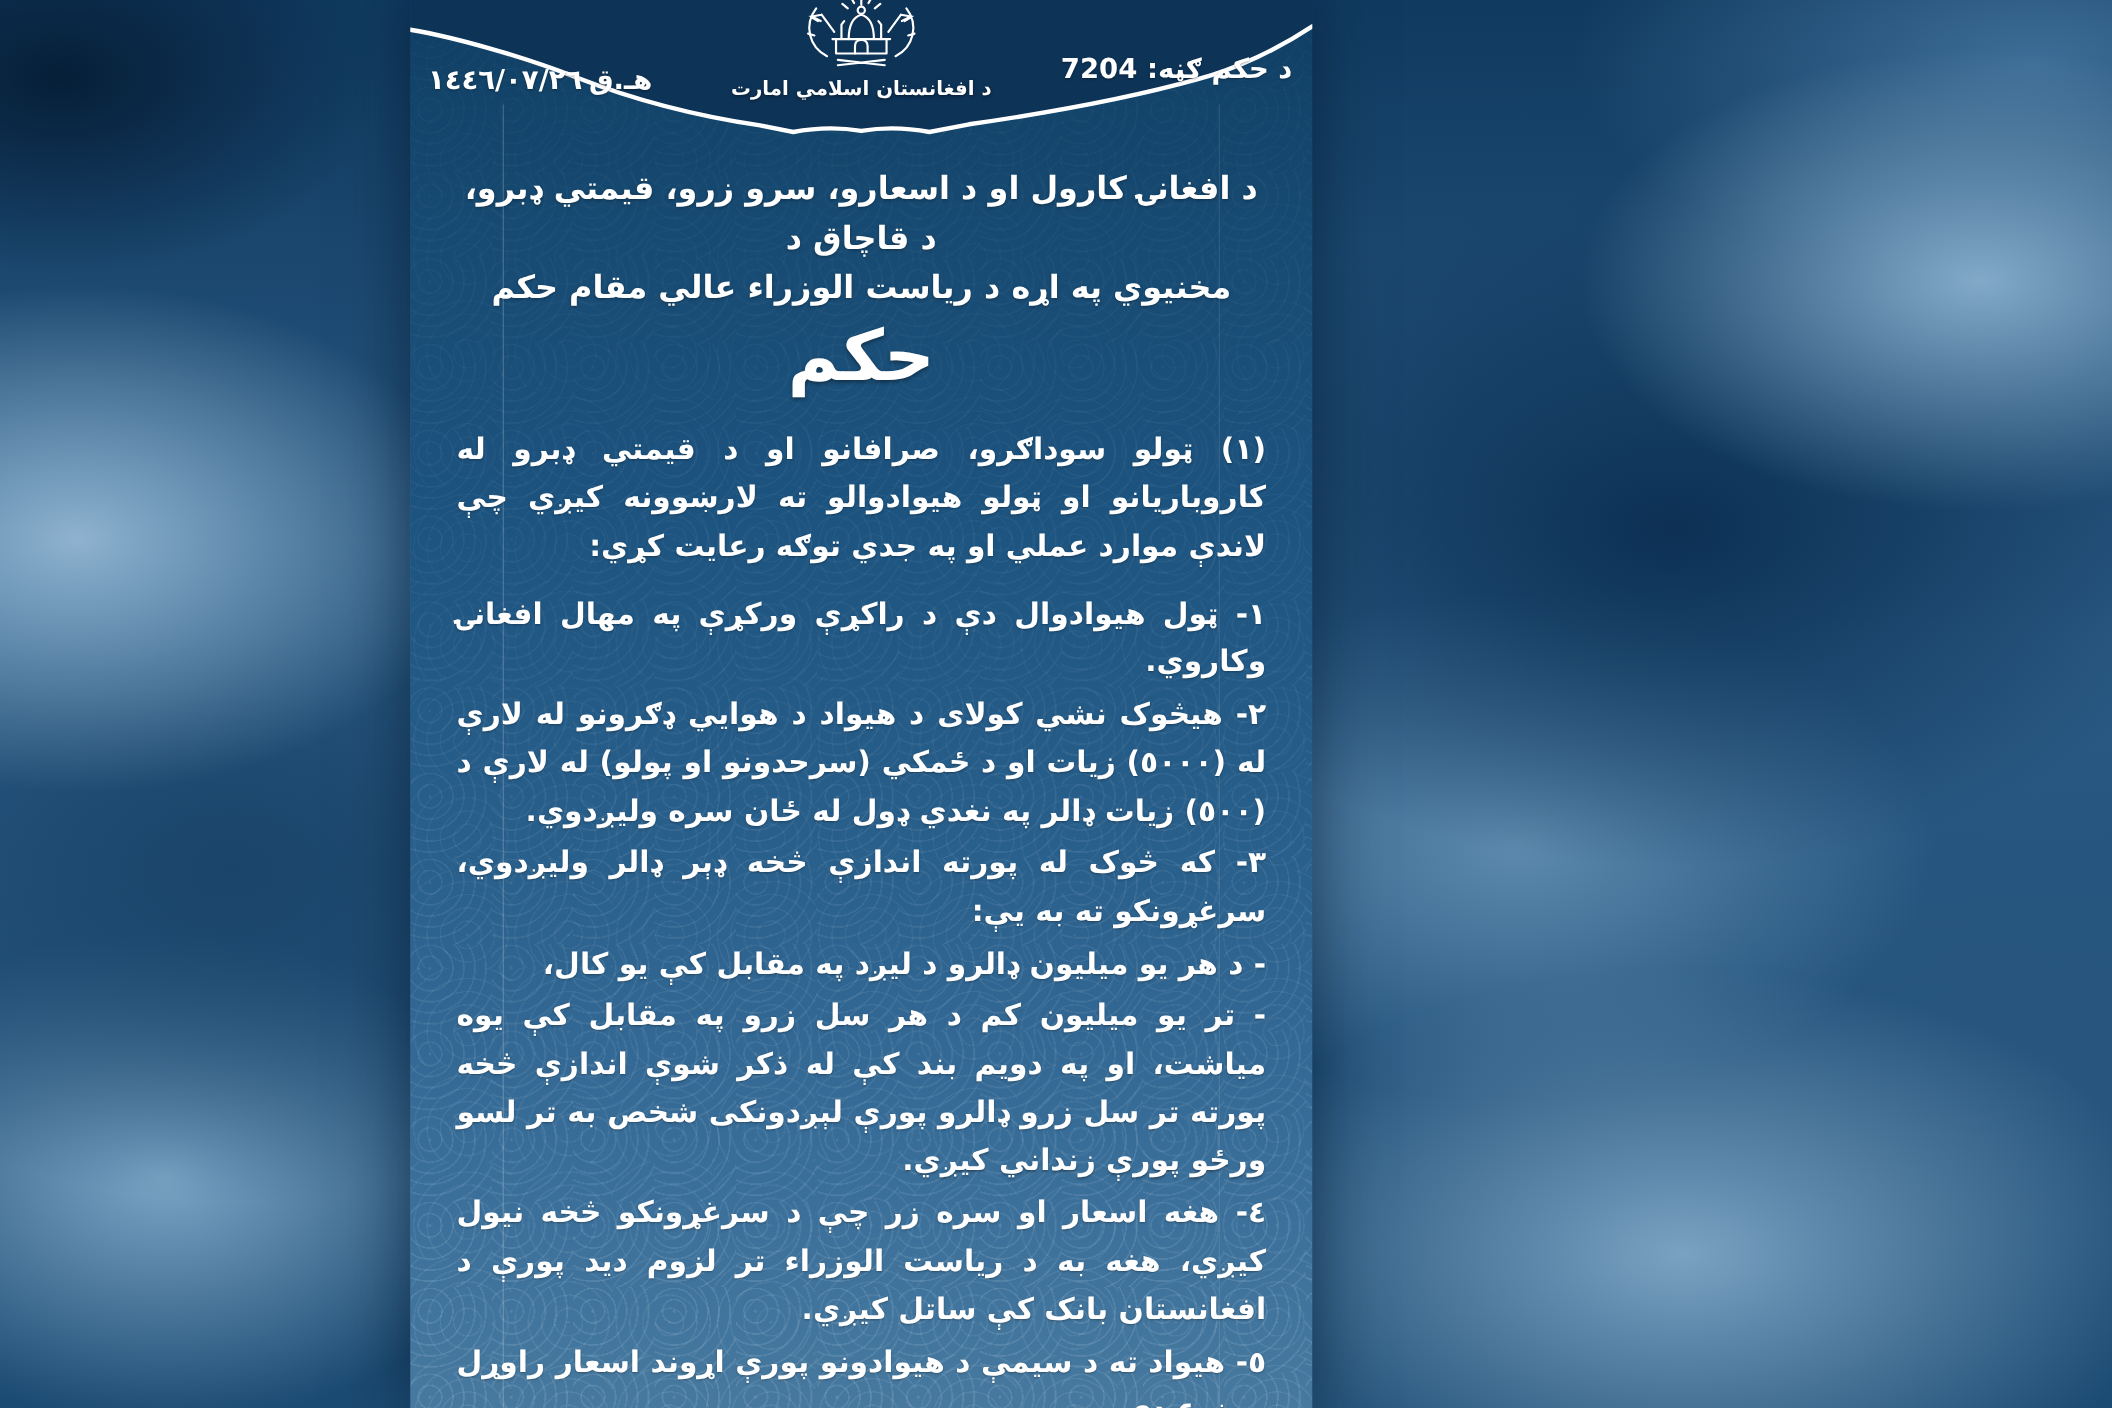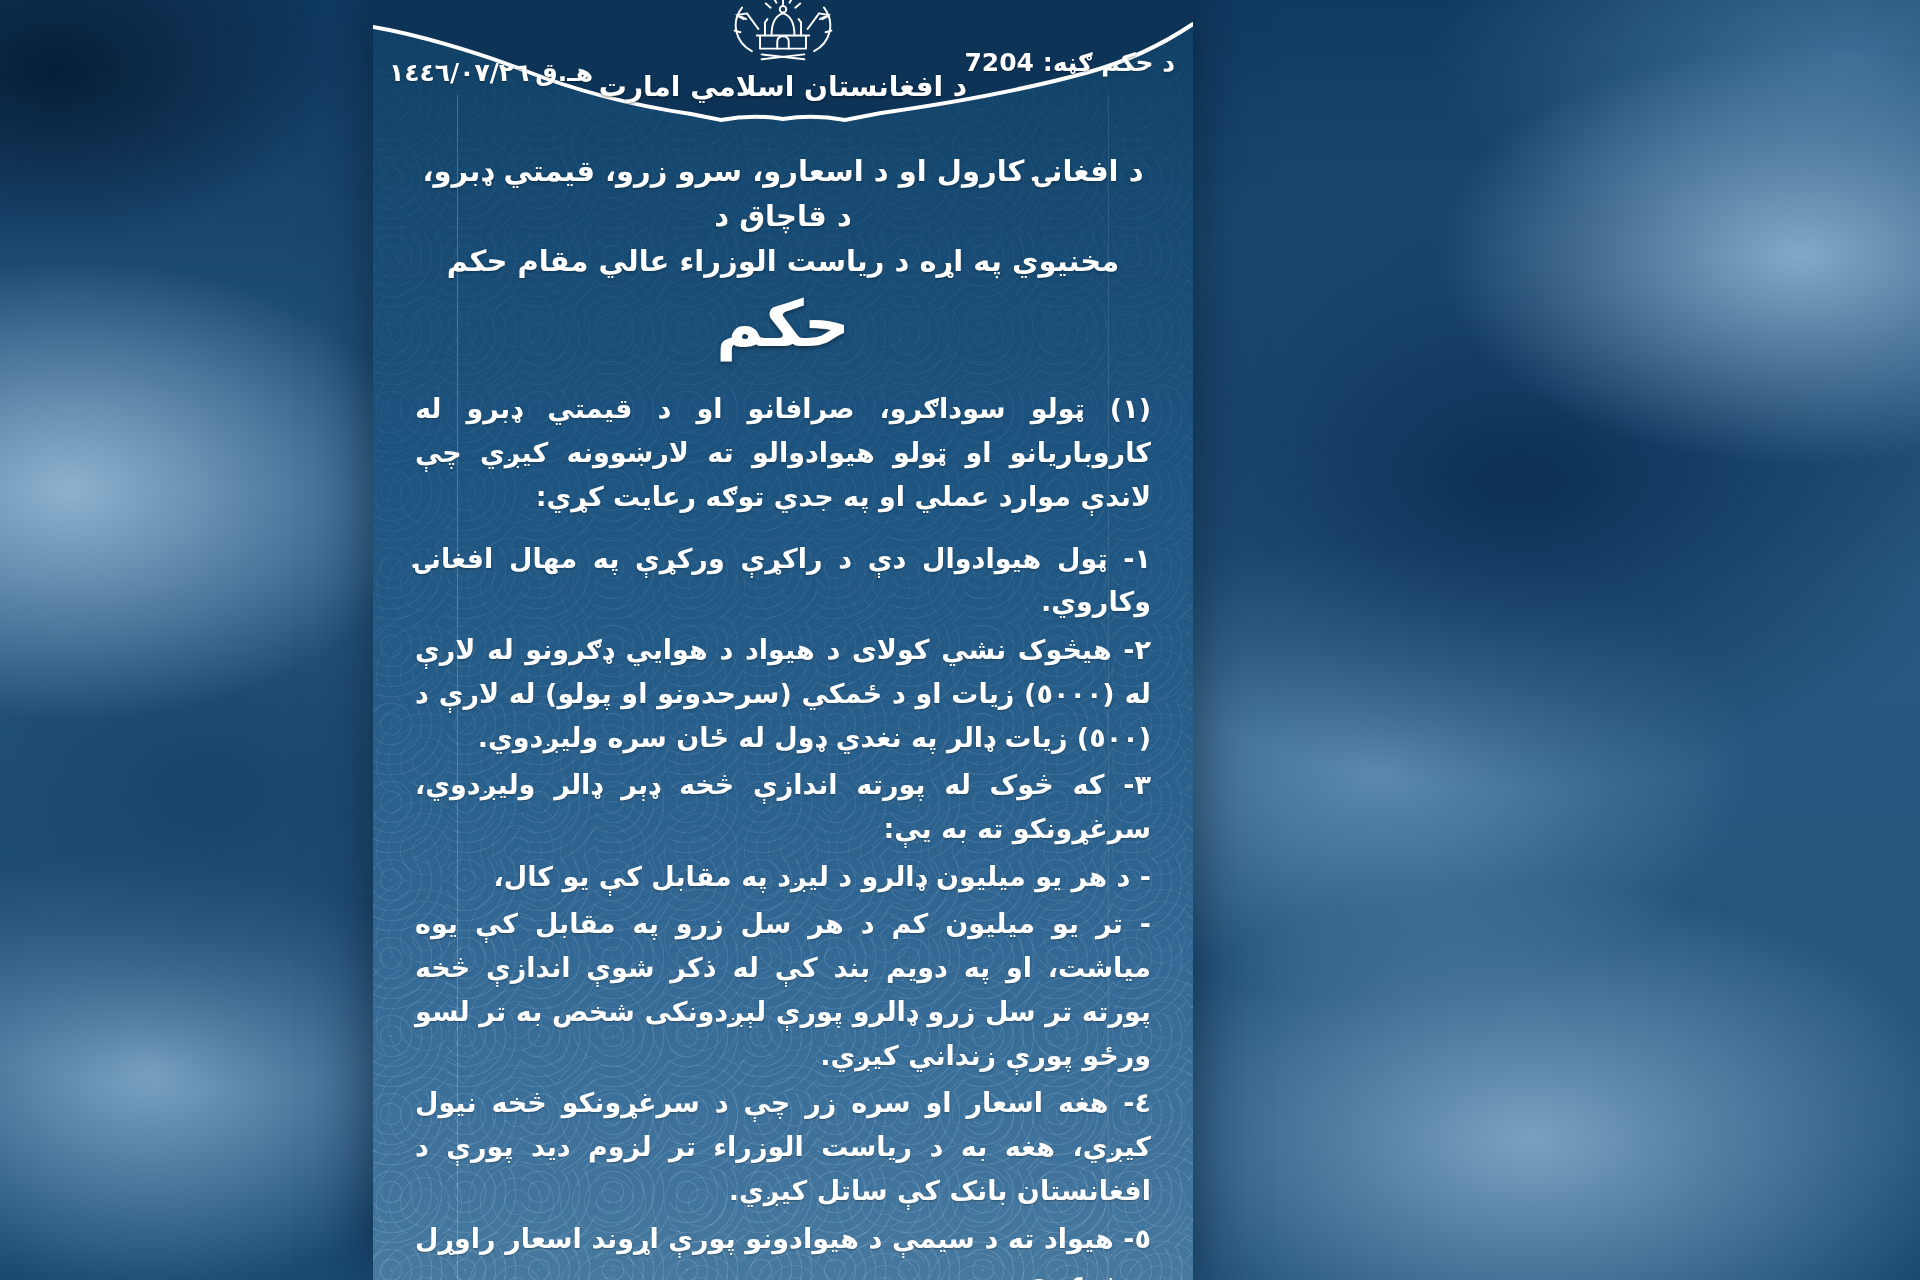--- a/index.html
+++ b/index.html
@@ -41,21 +41,21 @@
   .doc::after{content:"";position:absolute;top:95px;bottom:0;left:84px;right:84px;
        border-left:1.5px solid rgba(255,255,255,.22);
        border-right:1.5px solid rgba(255,255,255,.10);pointer-events:none;}
 
   .band{position:absolute;top:0;left:0;width:820px;height:135px;display:block;}
   .meta{position:absolute;font-size:25px;font-weight:bold;letter-spacing:0;
         text-shadow:0 1px 2px rgba(0,0,0,.35);white-space:nowrap;}
   .meta.date{left:16px;top:58px;display:flex;direction:ltr;gap:6px;}
   .meta.num{right:18px;top:48px;}
   .calligraphy{position:absolute;top:70px;left:0;width:100%;text-align:center;
-        font-size:28px;font-weight:bold;letter-spacing:1px;
+        font-size:18px;font-weight:bold;letter-spacing:1px;
         text-shadow:0 1px 3px rgba(0,0,0,.5);}
 
   .title{margin:141px 40px 0;padding-top:8px;text-align:center;
          font-size:29px;font-weight:bold;line-height:1.55;
          text-shadow:0 1px 3px rgba(0,0,0,.35);position:relative;}
   .big-heading{margin:4px 0 0;text-align:center;font-size:64px;font-weight:bold;
          line-height:1.15;text-shadow:0 2px 4px rgba(0,0,0,.4);position:relative;}
 
   .content{position:relative;margin:26px 42px 0;font-size:27px;font-weight:bold;
            line-height:1.62;text-align:justify;text-shadow:0 1px 2px rgba(0,0,0,.3);}

